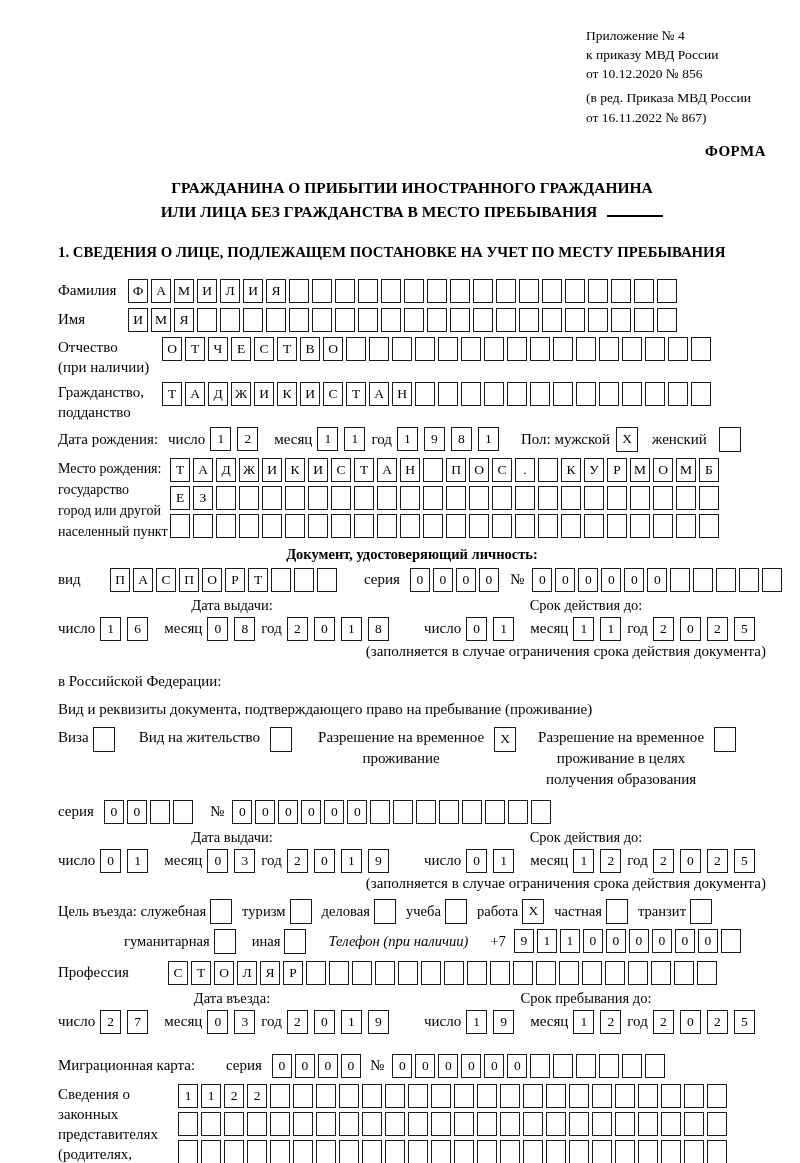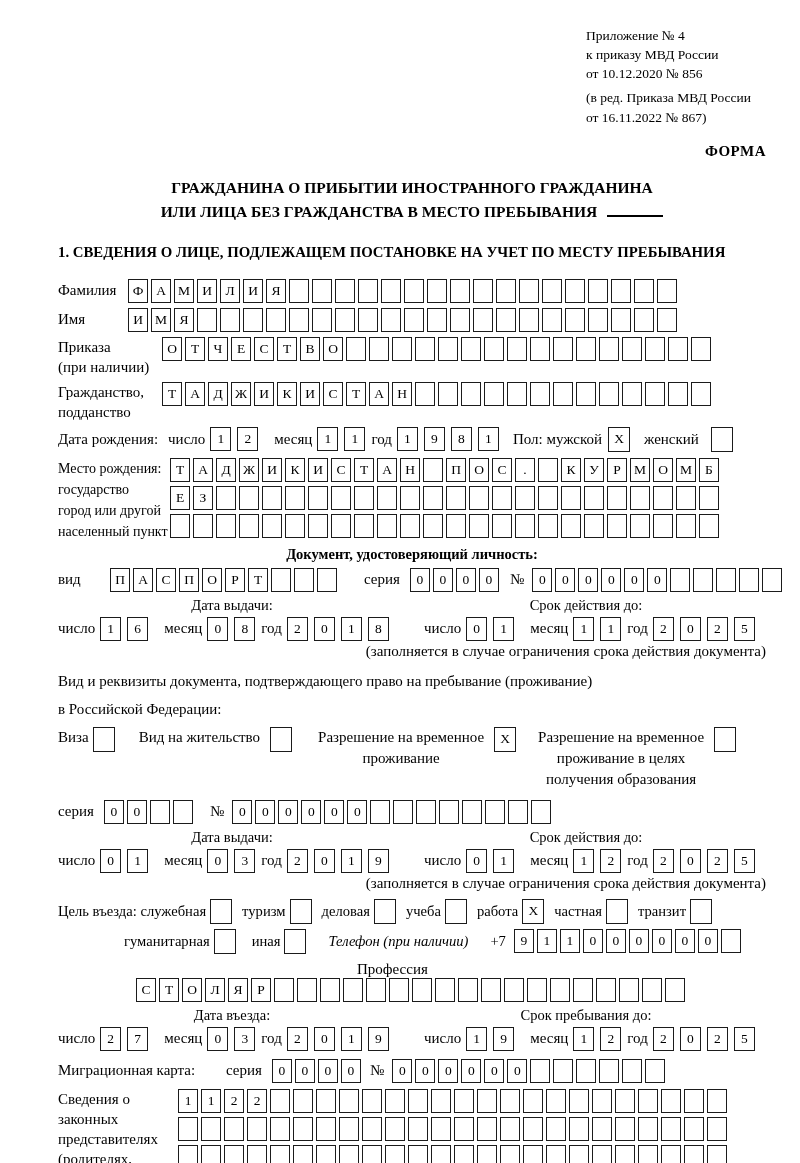--- a/index.html
+++ b/index.html
@@ -128,21 +128,21 @@
         <span class="cell"></span>
         <span class="cell"></span>
         <span class="cell"></span>
         <span class="cell"></span>
         <span class="cell"></span>
       </span>
   </div>
 
   <div class="row top">
     <span class="lbl2 w104">
-      <div>Приказа</div>
+      <div>Отчество</div>
       <div>(при наличии)</div>
     </span>
     <span class="cells">
         <span class="cell">О</span>
         <span class="cell">Т</span>
         <span class="cell">Ч</span>
         <span class="cell">Е</span>
         <span class="cell">С</span>
         <span class="cell">Т</span>
         <span class="cell">В</span>
@@ -211,21 +211,21 @@
         <span class="cell">1</span>
         <span class="cell">1</span>
       </span>
     <span class="dlbl">год</span>
     <span class="cells datecells">
         <span class="cell">1</span>
         <span class="cell">9</span>
         <span class="cell">8</span>
         <span class="cell">1</span>
       </span>
-    <span class="lbl" style="margin-left:8px;margin-right:6px;">Пол: мужской</span>
+    <span class="lbl" style="margin-left:16px;margin-right:6px;">Пол: мужской</span>
     <span class="cells chk">
         <span class="cell">X</span>
       </span>
     <span class="lbl" style="margin-left:14px;margin-right:12px;">женский</span>
     <span class="cells chk">
         <span class="cell"></span>
       </span>
   </div>
 
   <div class="row top" style="margin-top:6px;">
@@ -398,22 +398,22 @@
             <span class="cell">0</span>
             <span class="cell">2</span>
             <span class="cell">5</span>
           </span>
       </div>
     </div>
   </div>
   <div class="expiry-note">(заполняется в случае ограничения срока действия документа)</div>
 
   <div class="intro">
+    <div>в Российской Федерации:</div>
     <div>Вид и реквизиты документа, подтверждающего право на пребывание (проживание)</div>
-    <div>в Российской Федерации:</div>
   </div>
 
   <div class="resdoc-row">
     <div class="opt">
       <span class="optlines" style="margin-right:4px;">Виза</span>
       <span class="cells chk">
           <span class="cell"></span>
         </span>
     </div>
     <div class="opt" style="margin-left:24px;justify-content:flex-end;">
@@ -567,21 +567,21 @@
         <span class="cell">0</span>
         <span class="cell">0</span>
         <span class="cell">0</span>
         <span class="cell">0</span>
         <span class="cell">0</span>
         <span class="cell">0</span>
         <span class="cell"></span>
       </span>
   </div>
 
-  <div class="row" style="margin-top:7px;flex-direction:column;">
+  <div class="row" style="margin-top:7px;">
     <span class="lbl w110">Профессия</span>
     <span class="cells">
         <span class="cell">С</span>
         <span class="cell">Т</span>
         <span class="cell">О</span>
         <span class="cell">Л</span>
         <span class="cell">Я</span>
         <span class="cell">Р</span>
         <span class="cell"></span>
         <span class="cell"></span>
@@ -644,21 +644,21 @@
         <span class="cells datecells">
             <span class="cell">2</span>
             <span class="cell">0</span>
             <span class="cell">2</span>
             <span class="cell">5</span>
           </span>
       </div>
     </div>
   </div>
 
-  <div class="row" style="margin-top:8px;">
+  <div class="row" style="margin-top:20px;">
     <span class="lbl" style="width:168px;">Миграционная карта:</span>
     <span class="lbl" style="margin-right:10px;">серия</span>
     <span class="cells">
         <span class="cell">0</span>
         <span class="cell">0</span>
         <span class="cell">0</span>
         <span class="cell">0</span>
       </span>
     <span class="lbl" style="margin:0 8px 0 6px;">№</span>
     <span class="cells">

